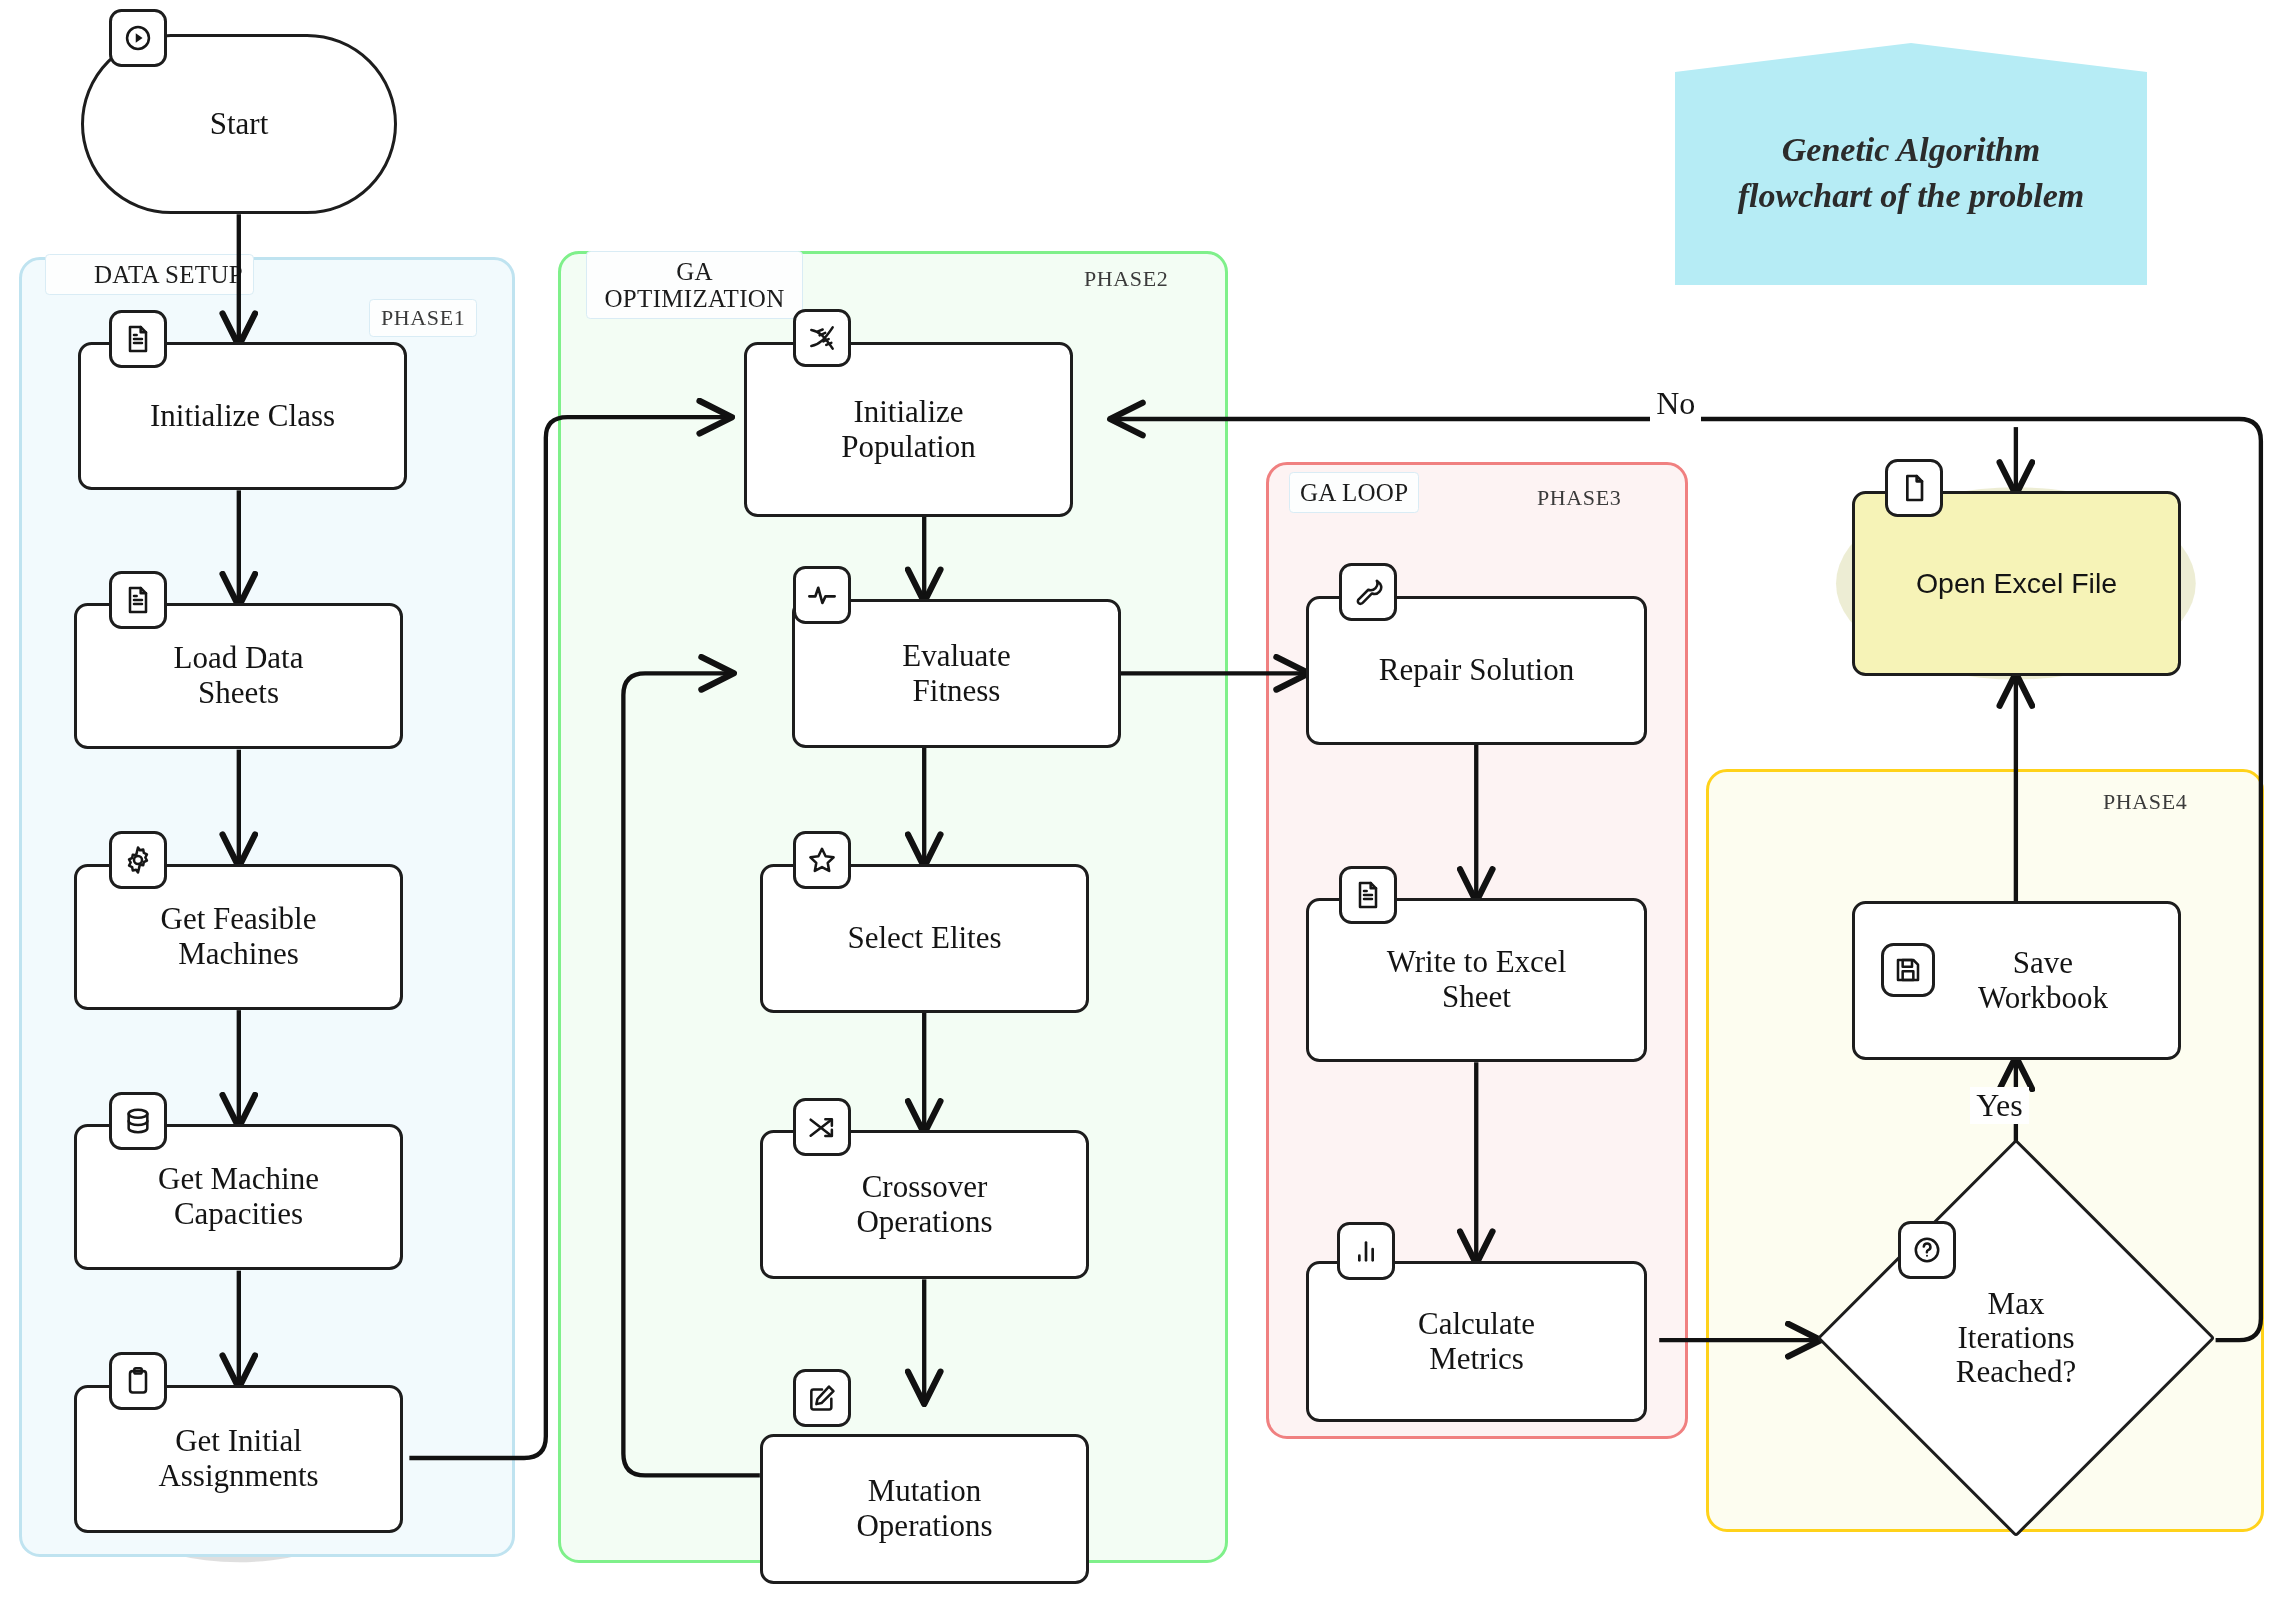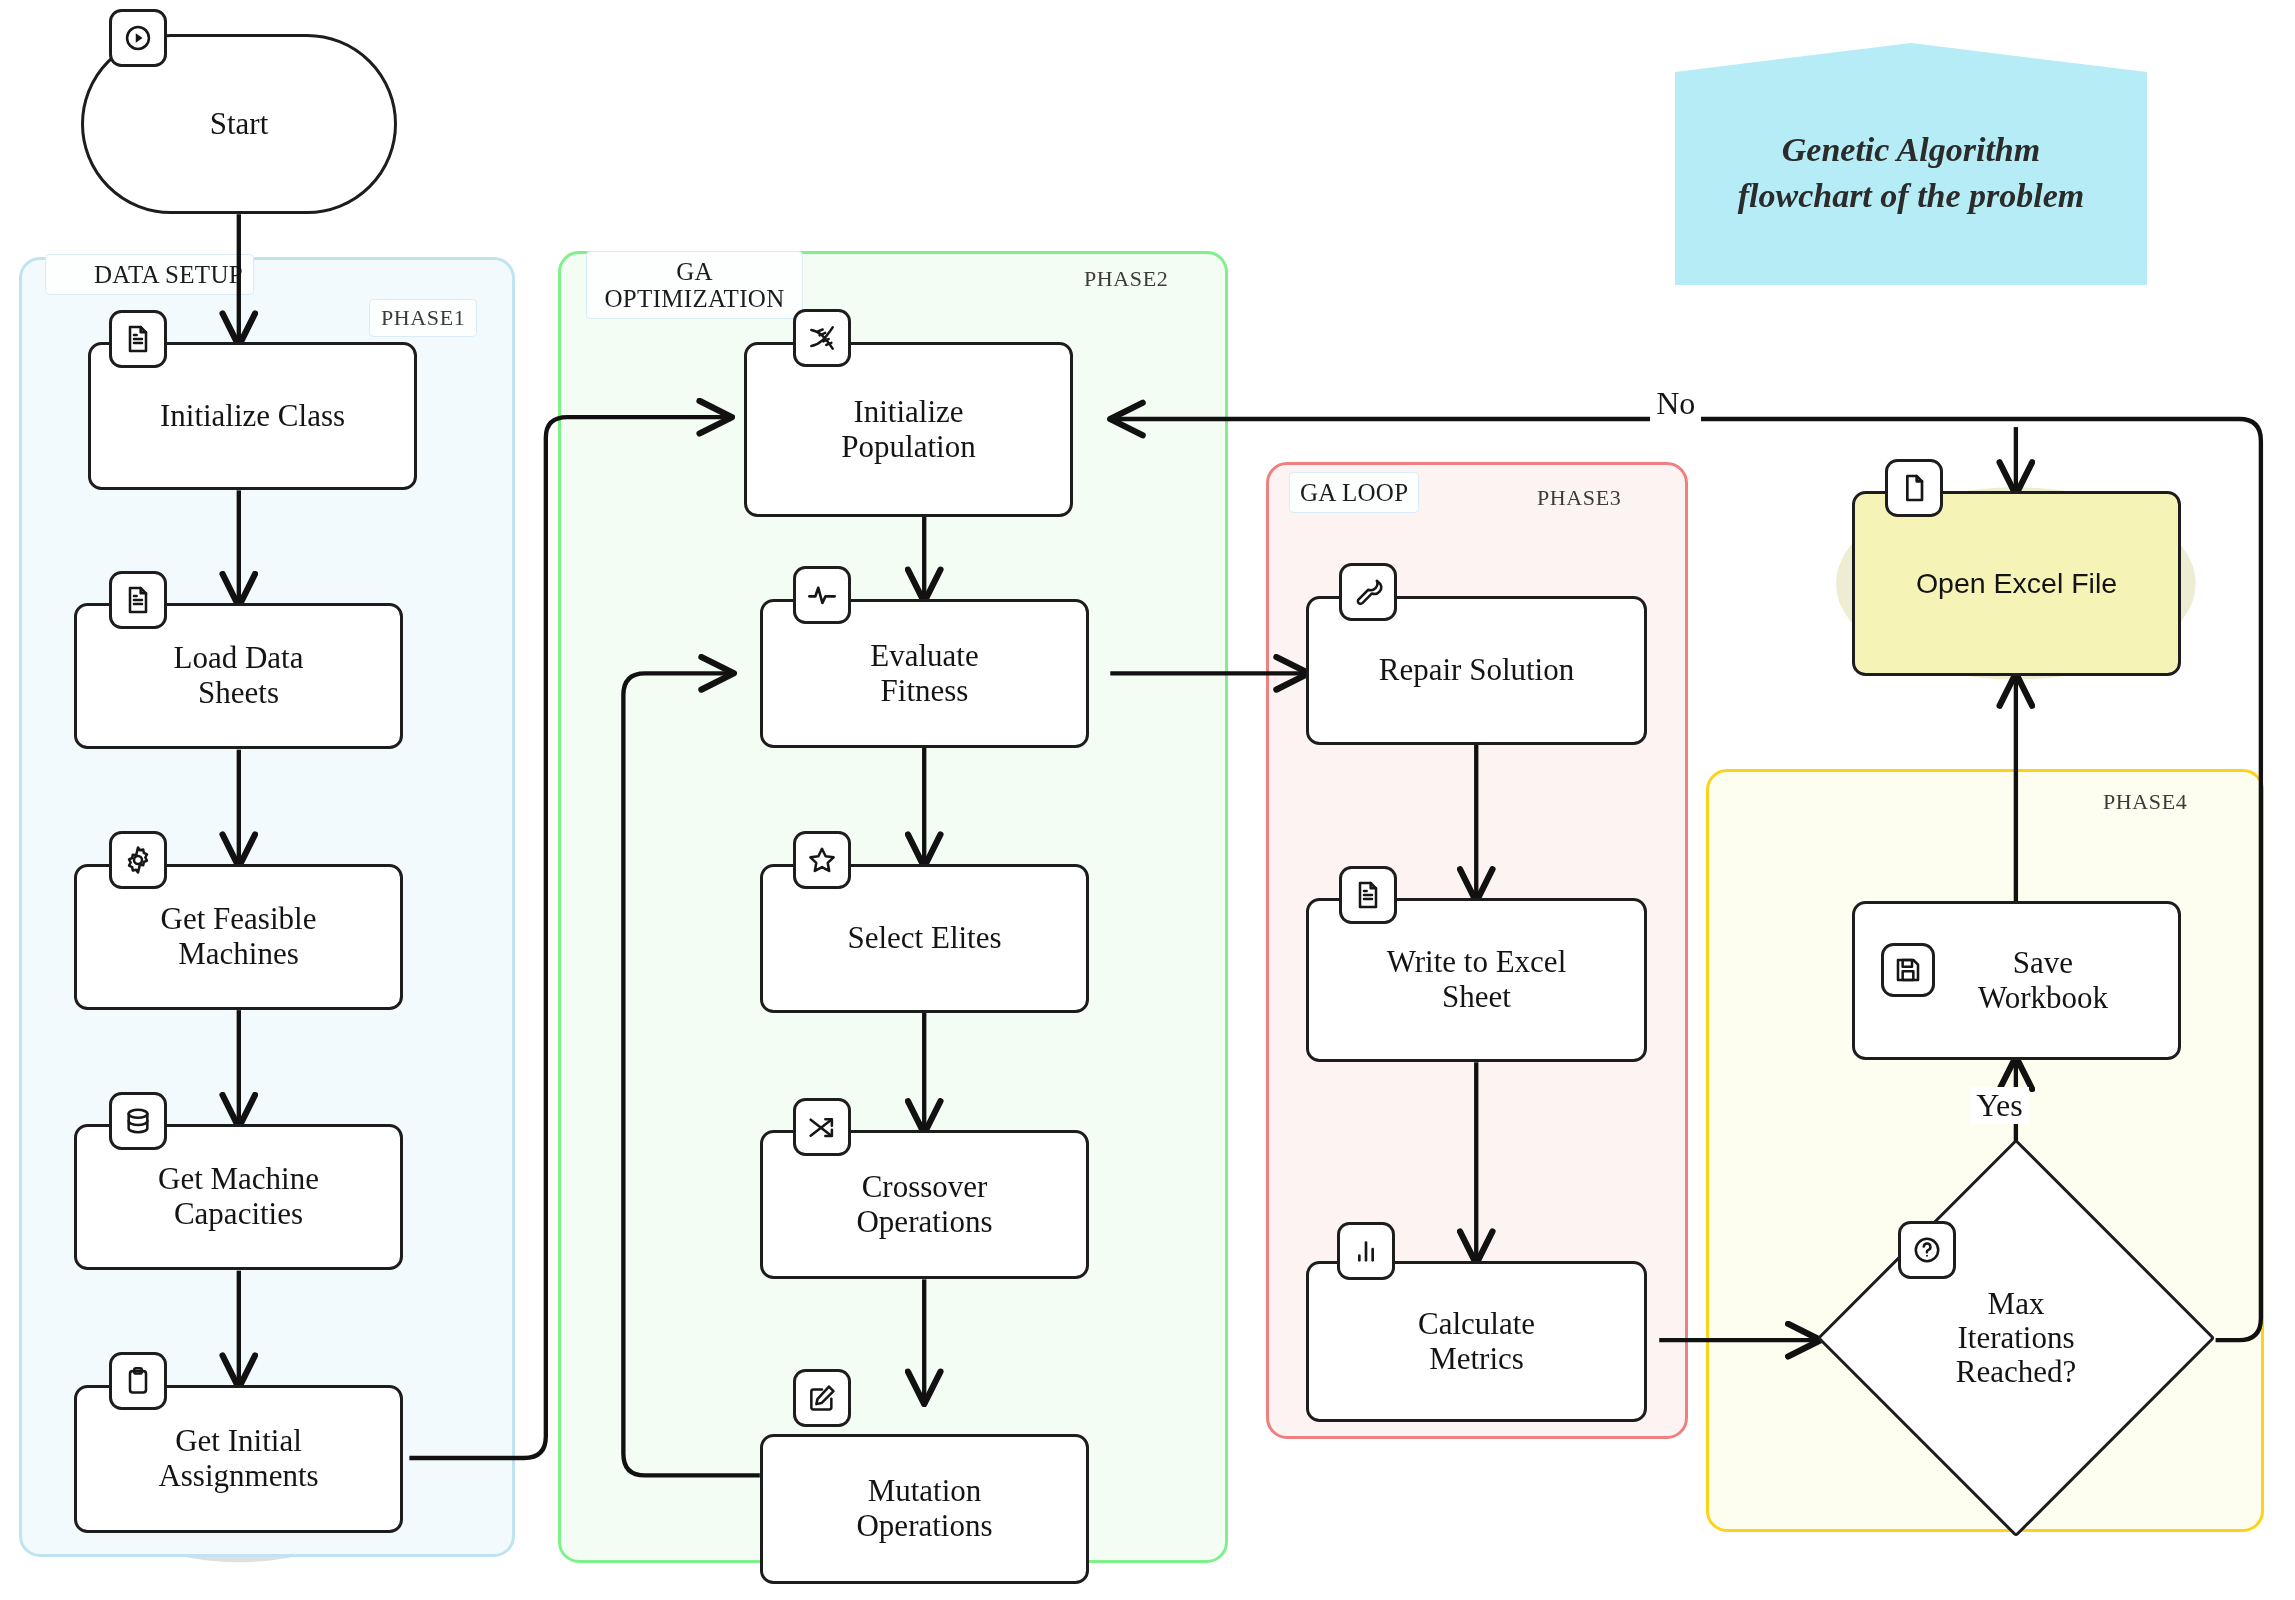--- a/index.html
+++ b/index.html
@@ -230,21 +230,21 @@
   <div class="node stadium" style="left:81px;top:34px;width:316px;height:180px;">
     <span>Start</span>
   </div>
   <div class="nicon" style="left:109px;top:9.3px;">
     <svg viewBox="0 0 24 24" fill="none" stroke="#161616" stroke-width="1.9" stroke-linecap="round" stroke-linejoin="round">
       <circle cx="12" cy="12" r="8.2"></circle>
         <path d="M10.3 8.4 L15.4 12 L10.3 15.6 Z" fill="#161616" stroke="none"></path>
     </svg>
   </div>
 
-  <div class="node" style="left:88px;top:342px;width:329px;height:148px;">
+  <div class="node" style="left:78px;top:342px;width:329px;height:148px;">
     <span>Initialize Class</span>
   </div>
   <div class="nicon" style="left:109px;top:310px;">
     <svg viewBox="0 0 24 24" fill="none" stroke="#161616" stroke-width="1.9" stroke-linecap="round" stroke-linejoin="round">
       <path d="M6 3 h8 l4 4 v14 H6 Z"></path>
         <path d="M14 3 v4 h4"></path>
         <path d="M9 12h6M9 15h6M9 9h2"></path>
     </svg>
   </div>
 
@@ -299,21 +299,21 @@
 Population</span>
   </div>
   <div class="nicon" style="left:793px;top:309px;">
     <svg viewBox="0 0 24 24" fill="none" stroke="#161616" stroke-width="1.9" stroke-linecap="round" stroke-linejoin="round">
       <path d="M4 18c6-1 10-5 16-14"></path>
         <path d="M4 6c6 1 10 5 16 14"></path>
       <path d="M8.5 7.2 L12.5 5.6M10.2 10 L14.4 8.2M13 14.6 L17 12.8M15.2 17.2 L19 15.6"></path>
     </svg>
   </div>
 
-  <div class="node" style="left:760px;top:599px;width:329px;height:149px;">
+  <div class="node" style="left:792px;top:599px;width:329px;height:149px;">
     <span>Evaluate
 Fitness</span>
   </div>
   <div class="nicon" style="left:793px;top:566px;">
     <svg viewBox="0 0 24 24" fill="none" stroke="#161616" stroke-width="2" stroke-linecap="round" stroke-linejoin="round">
       <path d="M2.5 13 H7 L9.2 6.6 L12.3 18 L14.6 13 H21.5"></path>
     </svg>
   </div>
 
   <div class="node" style="left:760px;top:864px;width:329px;height:149px;">

